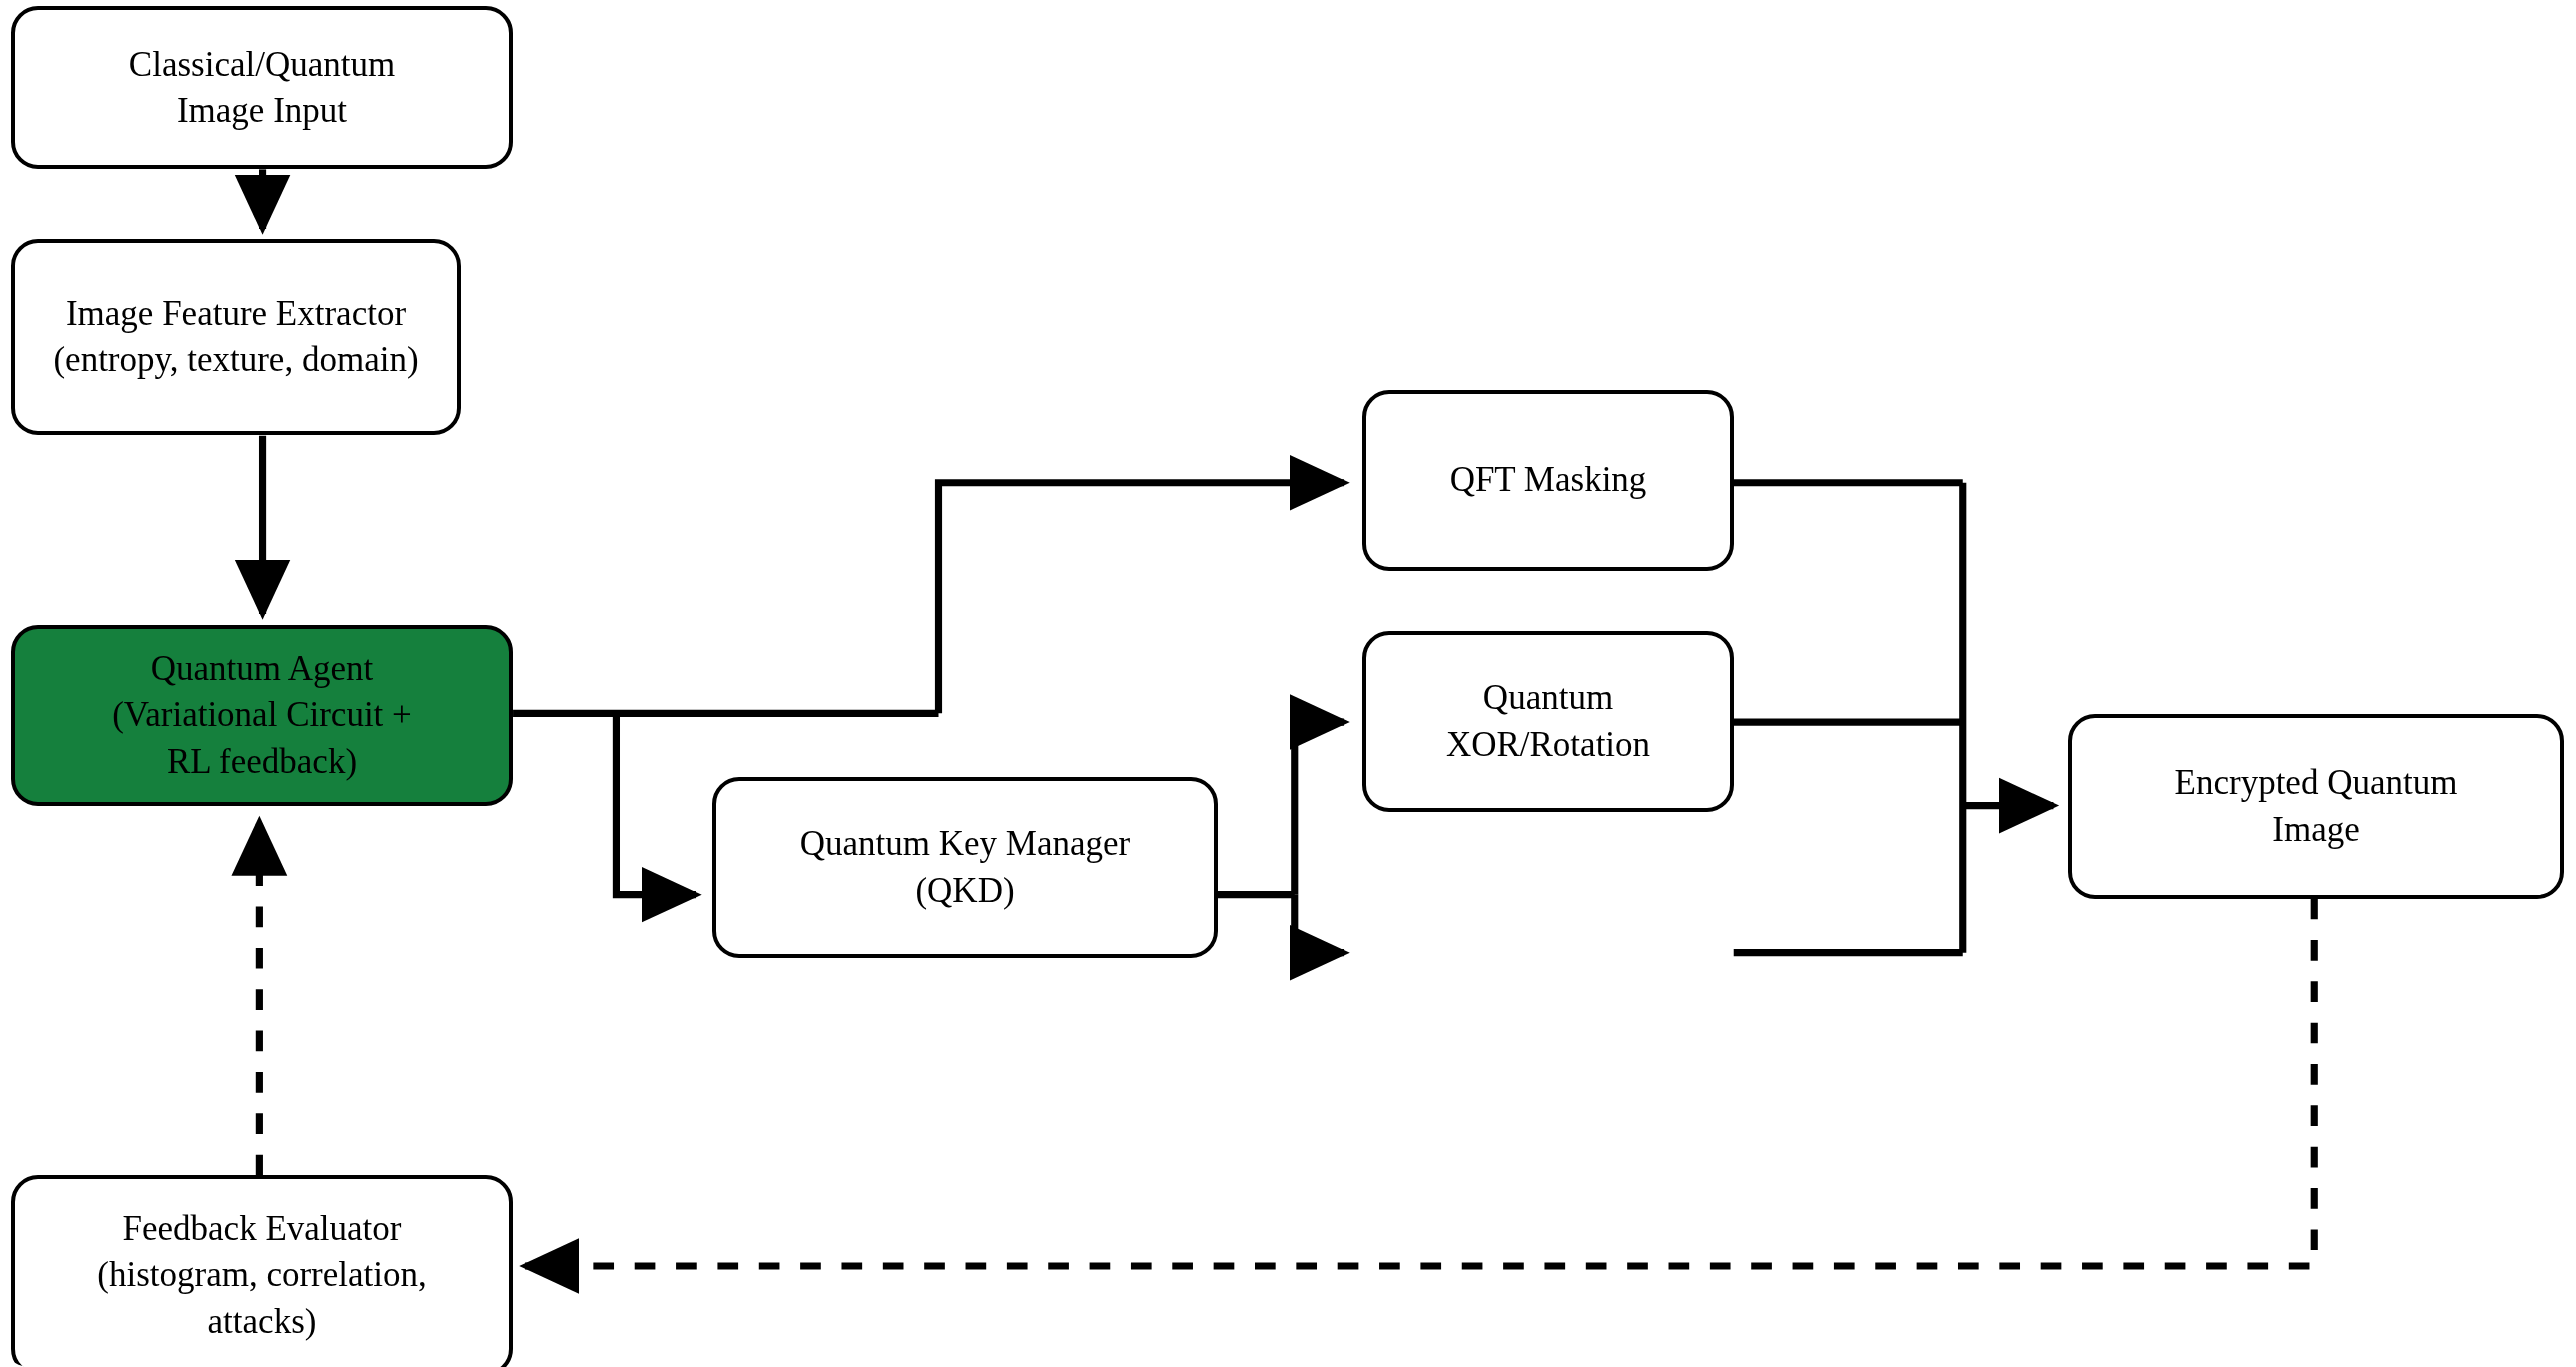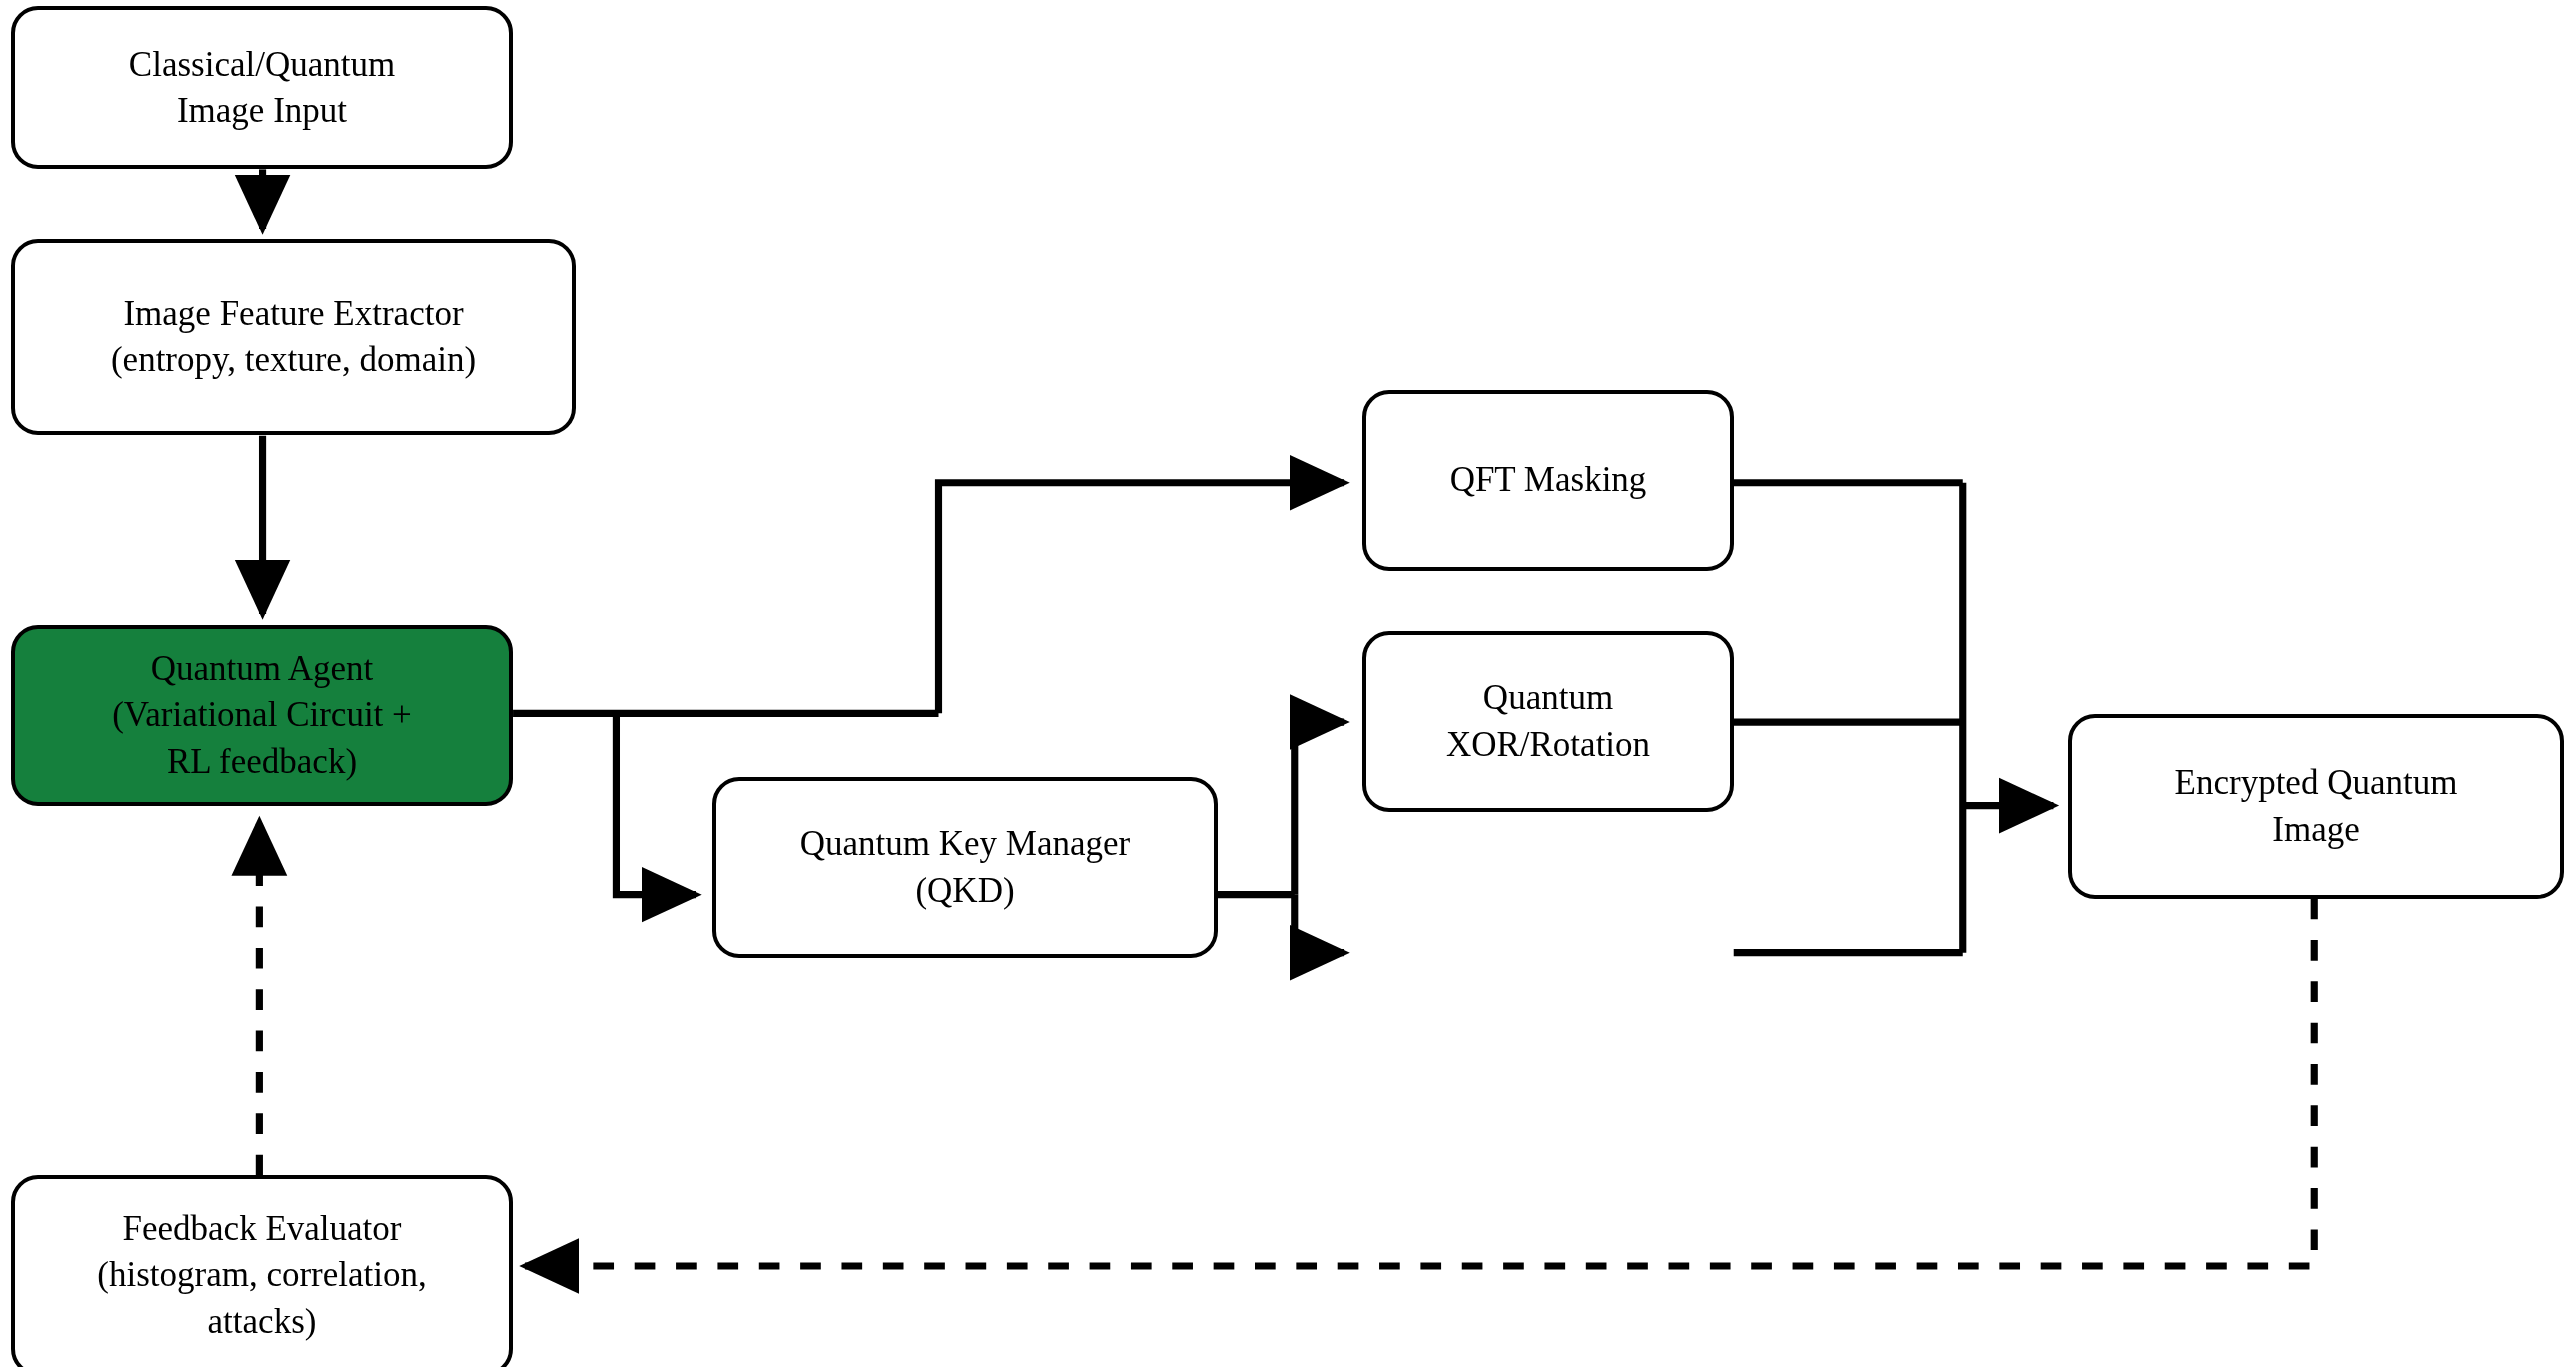--- a/index.html
+++ b/index.html
@@ -1,17 +1,17 @@
 <!DOCTYPE html>
 <html style="font-size:12.7px"><head>
 <meta charset="utf-8">
 <style>
   html,body{margin:0;padding:0;background:#fff;}
   body{font-family:"Liberation Serif","DejaVu Serif",serif;}
-  #stage{position:relative;width:2576px;height:1367px;background:#fff;overflow:hidden;}
+  #stage{position:relative;width:2576px;height:1367px;background:#fff;overflow:hidden;border-radius:30px;}
   .node{position:absolute;box-sizing:border-box;border:4px solid #000;border-radius:27px;
         background:#fff;display:flex;align-items:center;justify-content:center;text-align:center;
         font-size:35px;line-height:1.32;color:#000;padding:4.8px 11px;}
   .node .lbl{display:block;white-space:pre-line;}
   .accent{background:#15803d;}
   svg.wires{position:absolute;left:0;top:0;width:2576px;height:1367px;pointer-events:none;}
 </style>
 </head>
 <body>
 
@@ -56,21 +56,21 @@
 
       <path d="M326,1478 L326,1033" marker-end="url(#ahd)"></path>
     </g>
   </svg>
 
   <div class="node" style="left:11px;top:6.4px;width:502px;height:163px;">
     <span class="lbl">Classical/Quantum
 Image Input</span>
   </div>
 
-  <div class="node" style="left:11px;top:239px;width:565px;height:196px;">
+  <div class="node" style="left:11px;top:239px;width:450px;height:196px;">
     <span class="lbl">Image Feature Extractor
 (entropy, texture, domain)</span>
   </div>
 
   <div class="node accent" style="left:11px;top:625px;width:502px;height:181px;">
     <span class="lbl">Quantum Agent
 (Variational Circuit +
 RL feedback)</span>
   </div>
 

